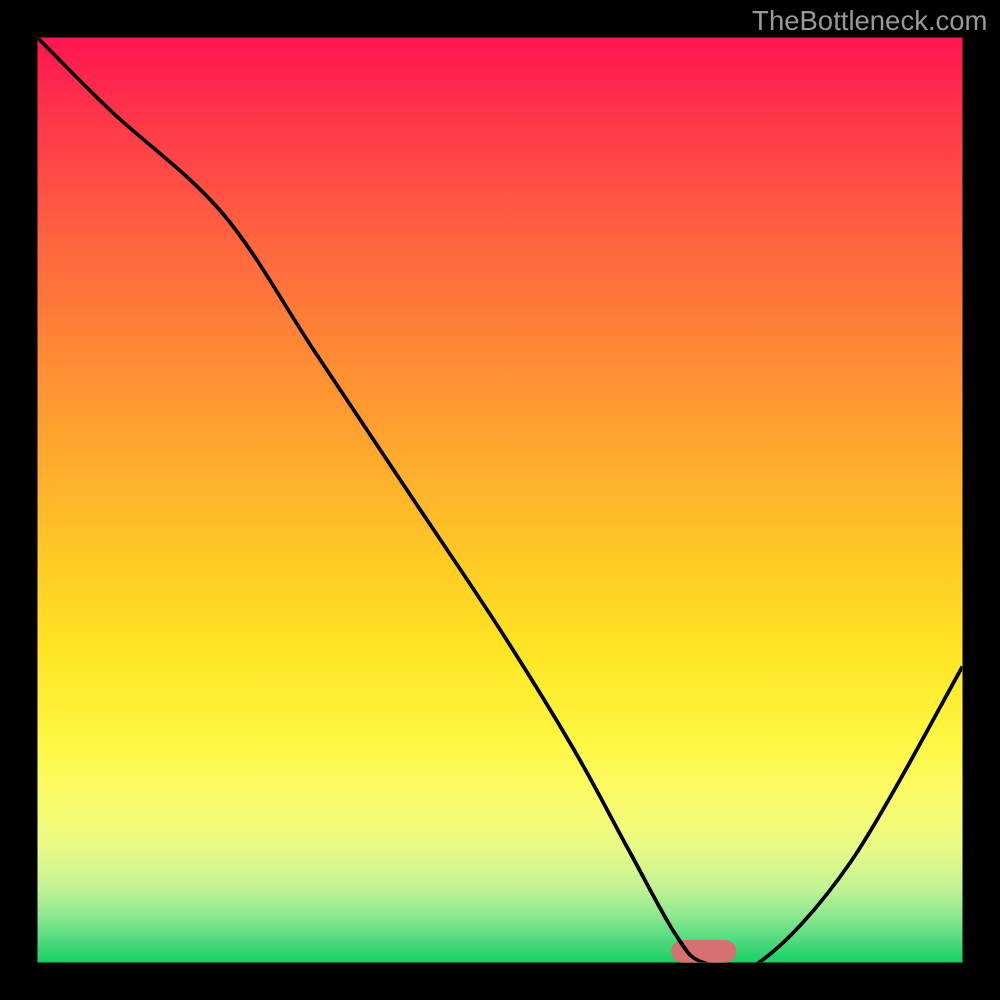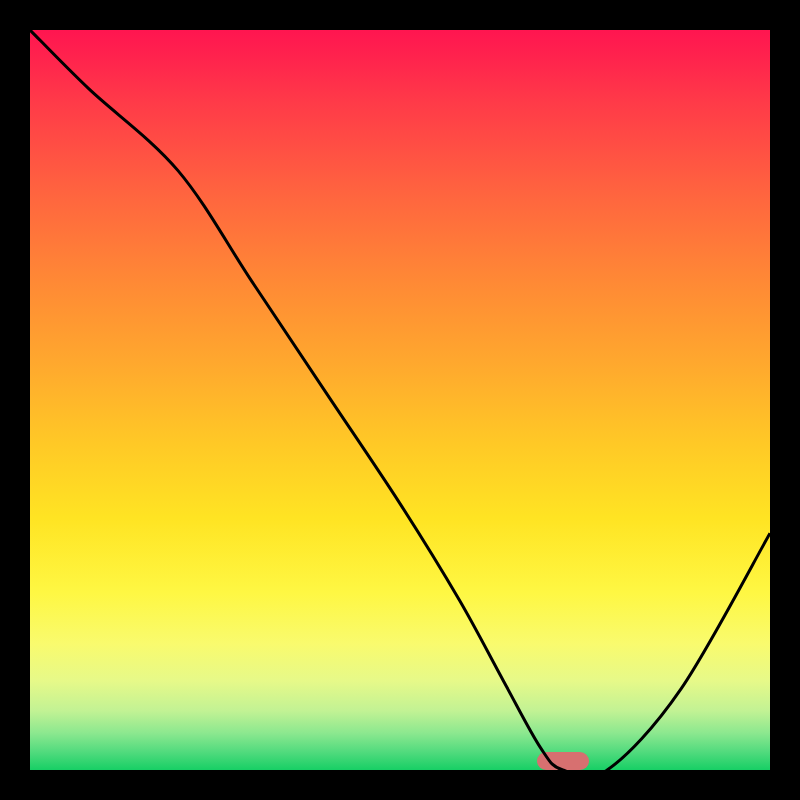--- a/index.html
+++ b/index.html
@@ -61,19 +61,20 @@
     top: 0;
     width: 740px;
     height: 740px;
     z-index: 6;
   }
 </style>
 </head>
 <body>
 
 <div class="container">
+  <div class="watermark">TheBottleneck.com</div>
   <div class="plot-area">
     <div class="marker" style="left: 506.9px; top: 721.5px; width: 51.8px; height: 18.5px;"></div>
     <svg class="curve" viewBox="0 0 740 740" preserveAspectRatio="none">
       <path d="M 0 0 C 9.866666666666667 9.866666666666655, 34.53333333333333 35.76666666666661, 59.2 59.19999999999993 C 83.86666666666667 82.63333333333325, 120.86666666666666 108.53333333333325, 148 140.5999999999999 C 175.13333333333333 172.66666666666657, 197.33333333333334 214.59999999999997, 222 251.59999999999997 C 246.66666666666666 288.59999999999997, 271.3333333333333 325.59999999999997, 296 362.59999999999997 C 320.6666666666667 399.59999999999997, 347.8 439.0666666666667, 370 473.6 C 392.2 508.1333333333333, 411.93333333333334 540.1999999999999, 429.2 569.8 C 446.46666666666664 599.4, 460.03333333333336 626.5333333333334, 473.6 651.2 C 487.1666666666667 675.8666666666667, 500.7333333333333 703, 510.59999999999997 717.8 C 520.4666666666666 732.5999999999999, 521.6999999999999 736.3, 532.8 740 C 543.9 743.7, 557.4666666666667 753.5666666666666, 577.2 740 C 596.9333333333334 726.4333333333334, 624.0666666666667 698.0666666666667, 651.2 658.6 C 678.3333333333334 619.1333333333333, 725.2 529.1, 740 503.2" fill="none" stroke="#000" stroke-width="3"></path>
     </svg>
   </div>
 </div>
 
 </body></html>

